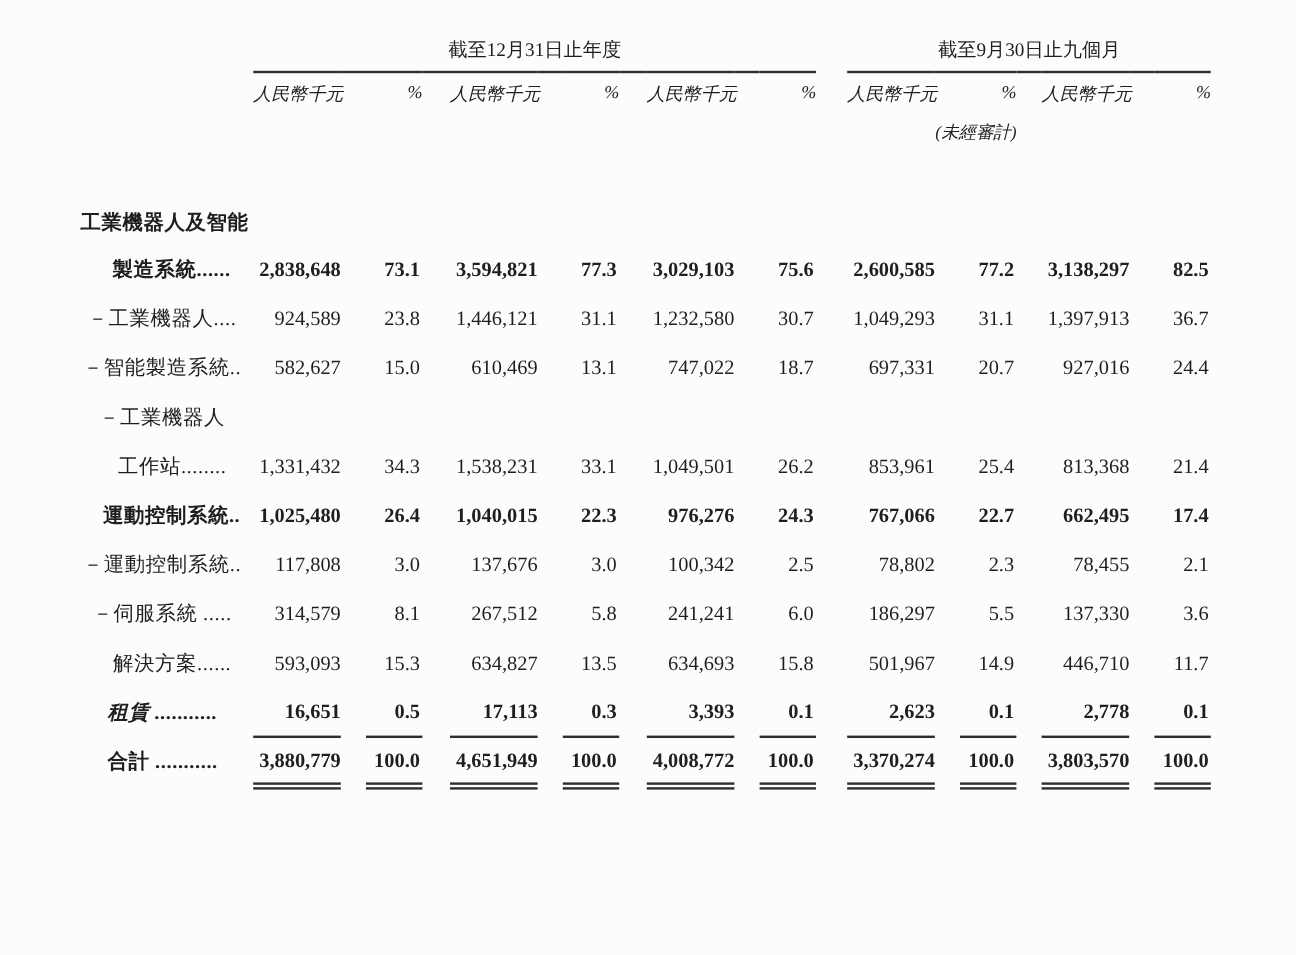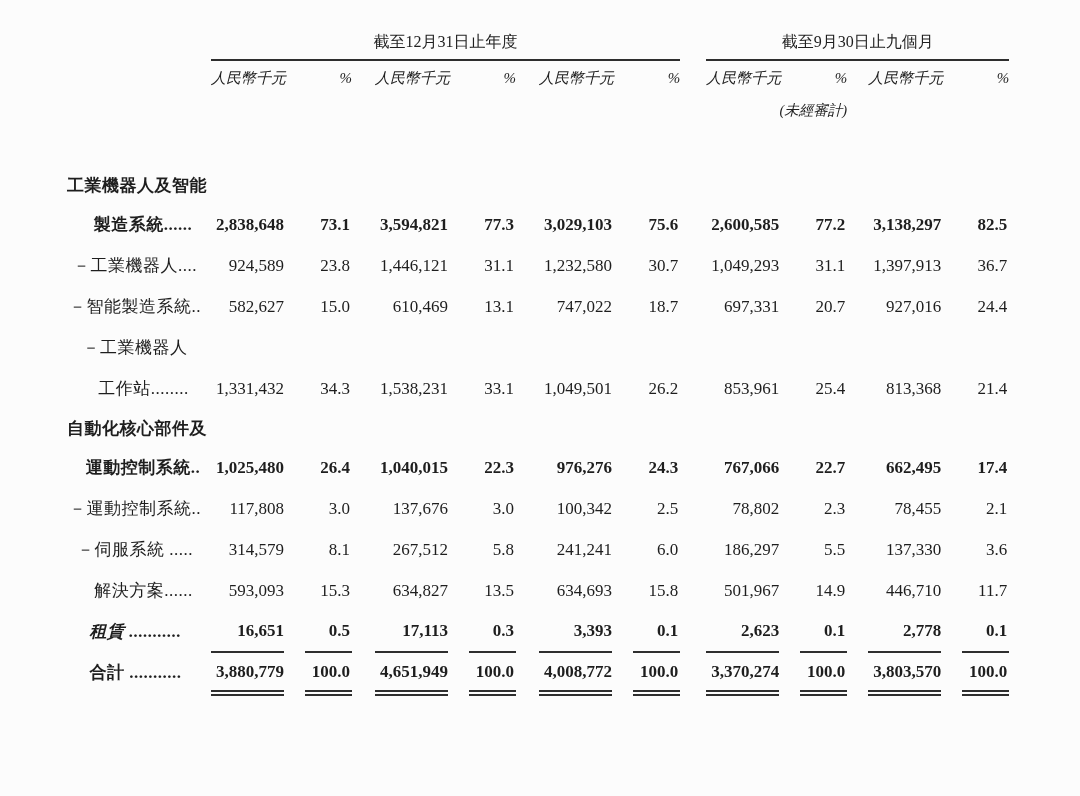--- a/index.html
+++ b/index.html
@@ -303,42 +303,20 @@
           <td class="num p">26.2</td>
           <td class="gap"></td>
           <td class="num v">853,961</td>
           <td class="ig"></td>
           <td class="num p">25.4</td>
           <td class="gap"></td>
           <td class="num v">813,368</td>
           <td class="ig"></td>
           <td class="num p">21.4</td>
         </tr>
-        <tr class="datarow r-group">
-          <td class="lab group">自動化核心部件及</td>
-          <td class="num v"></td>
-          <td class="ig"></td>
-          <td class="num p"></td>
-          <td class="gap"></td>
-          <td class="num v"></td>
-          <td class="ig"></td>
-          <td class="num p"></td>
-          <td class="gap"></td>
-          <td class="num v"></td>
-          <td class="ig"></td>
-          <td class="num p"></td>
-          <td class="gap"></td>
-          <td class="num v"></td>
-          <td class="ig"></td>
-          <td class="num p"></td>
-          <td class="gap"></td>
-          <td class="num v"></td>
-          <td class="ig"></td>
-          <td class="num p"></td>
-        </tr>
         <tr class="datarow r-group-cont bv">
           <td class="lab group-cont">運動控制系統..</td>
           <td class="num v">1,025,480</td>
           <td class="ig"></td>
           <td class="num p">26.4</td>
           <td class="gap"></td>
           <td class="num v">1,040,015</td>
           <td class="ig"></td>
           <td class="num p">22.3</td>
           <td class="gap"></td>

